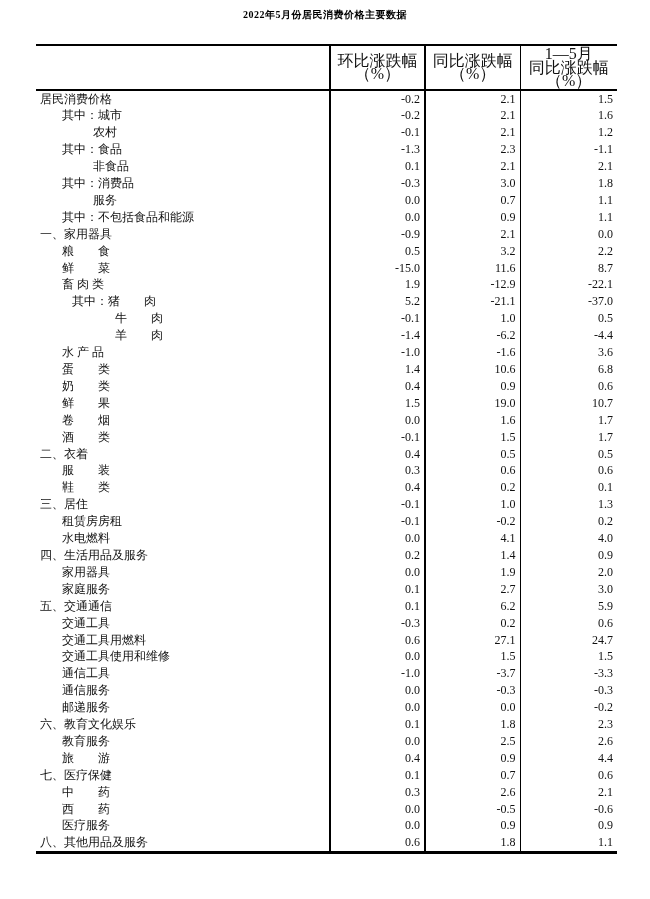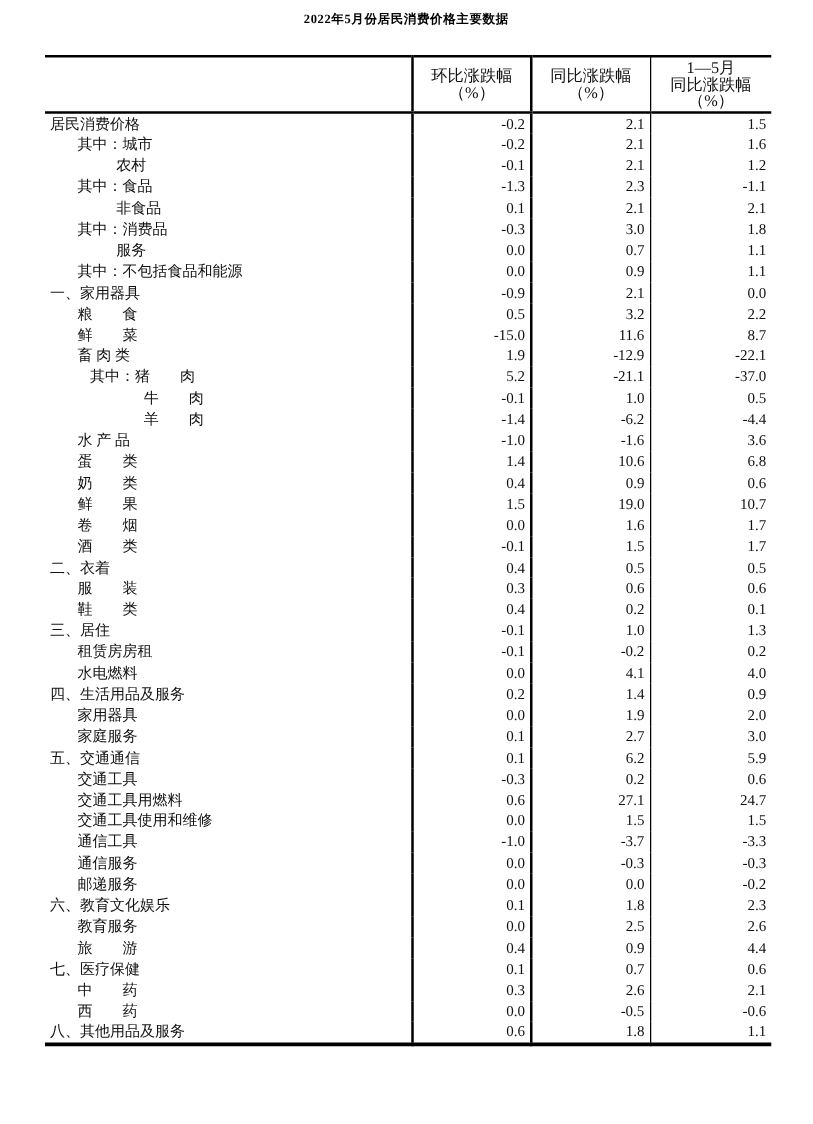--- a/index.html
+++ b/index.html
@@ -15,21 +15,21 @@
   table.cpi{
     border-collapse:collapse;table-layout:fixed;
     width:581px;margin:22px 0 0 36px;
     border-top:2px solid #000;border-bottom:3px solid #000;
   }
   col.w-label{width:294px;}
   col.w-c1{width:95px;}
   col.w-c2{width:95px;}
   col.w-c3{width:97px;}
   thead th{
-    font-weight:normal;font-size:13px;line-height:13.5px;
+    font-weight:normal;font-size:16px;line-height:13.5px;
     height:32px;padding:1px 0;vertical-align:middle;text-align:center;
     border-bottom:2px solid #000;color:#111;
   }
   th.c1,td.c1{border-left:2px solid #000;}
   th.c2,td.c2{border-left:2px solid #000;}
   th.c3,td.c3{border-left:1px solid #000;}
   tbody td{
     font-size:12px;height:16.9px;padding:0;line-height:16.9px;
     overflow:hidden;white-space:pre;color:#111;
   }
@@ -322,19 +322,25 @@
         <td class="val c2">2.6</td>
         <td class="val c3">2.1</td>
       </tr>
       <tr>
         <td class="c-label ind1">西　　药</td>
         <td class="val c1">0.0</td>
         <td class="val c2">-0.5</td>
         <td class="val c3">-0.6</td>
       </tr>
       <tr>
+        <td class="c-label ind1">医疗服务</td>
+        <td class="val c1">0.0</td>
+        <td class="val c2">0.9</td>
+        <td class="val c3">0.9</td>
+      </tr>
+      <tr>
         <td class="c-label ind0">八、其他用品及服务</td>
         <td class="val c1">0.6</td>
         <td class="val c2">1.8</td>
         <td class="val c3">1.1</td>
       </tr>
     </tbody>
 </table>
 
 </body></html>

